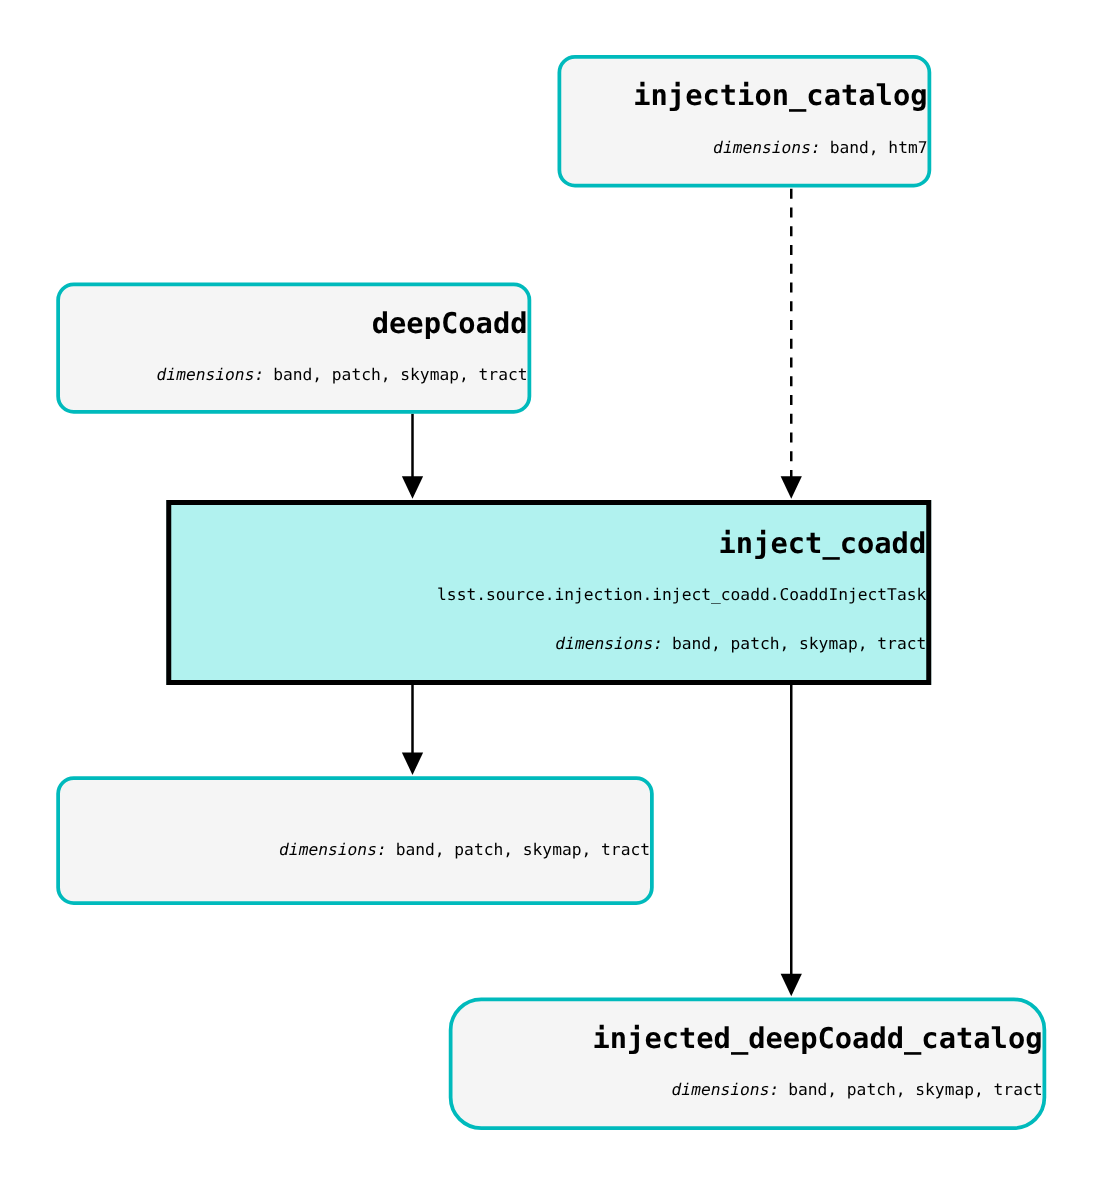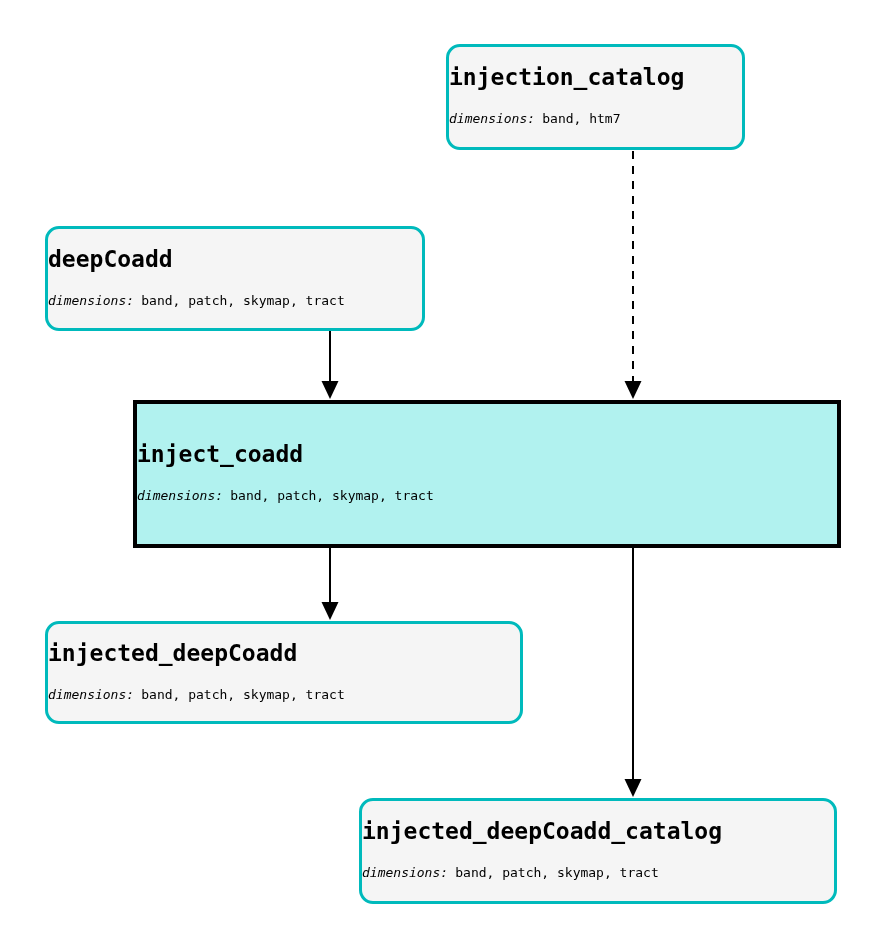--- a/index.html
+++ b/index.html
@@ -20,21 +20,21 @@
     left: 0;
     top: 0;
     width: 882px;
     height: 952px;
   }
   .node {
     position: absolute;
     box-sizing: border-box;
     display: flex;
     flex-direction: column;
-    align-items: flex-start;
+    align-items: flex-end;
     justify-content: center;
     text-align: center;
     color: #000;
   }
   .node.dataset {
     background: var(--dataset-fill, #f5f5f5);
     border: 3px solid var(--dataset-border, #00babc);
     border-radius: 14px;
   }
   .node.task {
@@ -54,23 +54,23 @@
     margin-top: 16px;
     white-space: nowrap;
   }
   .dims-label {
     font-style: italic;
     margin-right: 0.55em;
   }
   
   #n-injection-catalog        { left: 446px; top: 44px;  width: 299px; height: 106px; }
   #n-deepCoadd                { left: 45px;  top: 226px; width: 380px; height: 105px; }
-  #n-inject-coadd             { left: 133px; top: 400px; width: 708px; height: 148px; }
+  #n-inject-coadd             { left: 133px; top: 400px; width: 612px; height: 148px; }
   #n-injected-deepCoadd       { left: 45px;  top: 621px; width: 478px; height: 103px; }
-  #n-injected-deepCoadd-catalog { left: 359px; top: 798px; width: 478px; height: 106px; }
+  #n-injected-deepCoadd-catalog { left: 359px; top: 798px; width: 478px; height: 106px; border-radius: 26px; }
 </style>
 </head>
 <body style="background: rgb(255, 255, 255);">
 
 <div class="canvas">
 
   <svg class="edge-layer" width="882" height="952" viewBox="0 0 882 952" xmlns="http://www.w3.org/2000/svg">
 
     <line x1="330" y1="331" x2="330" y2="383" stroke="#000" stroke-width="2"></line>
     <polygon points="330,399 321.5,381 338.5,381" fill="#000"></polygon>
@@ -94,27 +94,27 @@
 
   <div class="node dataset" id="n-deepCoadd">
     <div class="node-title">deepCoadd</div>
     <div class="node-sub">
       <span class="dims-label">dimensions:</span><span>band, patch, skymap, tract</span>
     </div>
   </div>
 
   <div class="node task" id="n-inject-coadd">
     <div class="node-title">inject_coadd</div>
+    <div class="node-sub">lsst.source.injection.inject_coadd.CoaddInjectTask</div>
     <div class="node-sub">
       <span class="dims-label">dimensions:</span><span>band, patch, skymap, tract</span>
     </div>
   </div>
 
   <div class="node dataset" id="n-injected-deepCoadd">
-    <div class="node-title">injected_deepCoadd</div>
     <div class="node-sub">
       <span class="dims-label">dimensions:</span><span>band, patch, skymap, tract</span>
     </div>
   </div>
 
   <div class="node dataset" id="n-injected-deepCoadd-catalog">
     <div class="node-title">injected_deepCoadd_catalog</div>
     <div class="node-sub">
       <span class="dims-label">dimensions:</span><span>band, patch, skymap, tract</span>
     </div>

